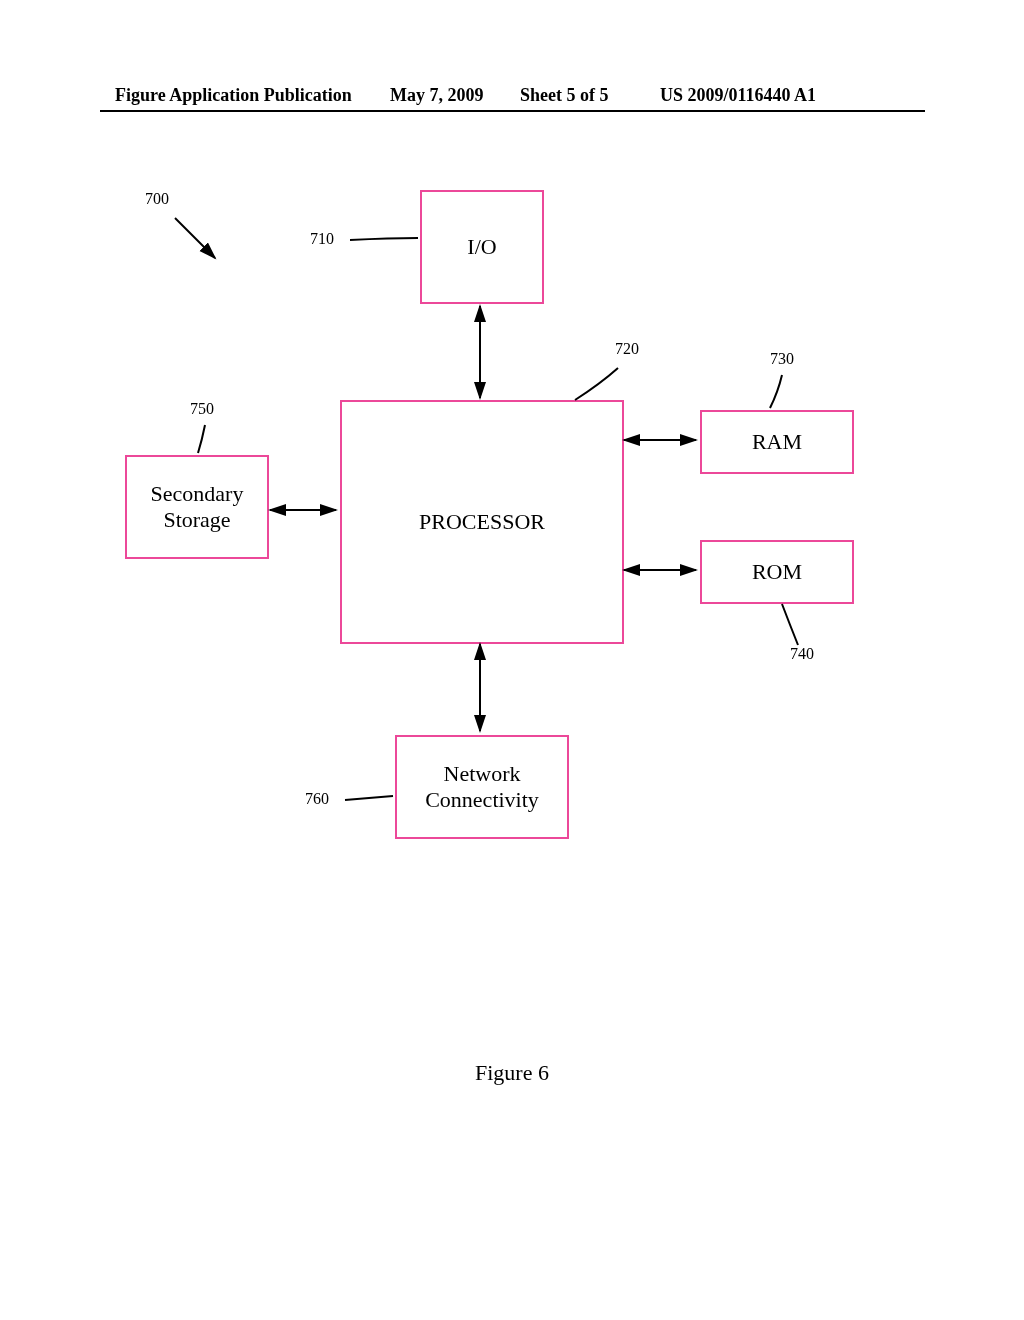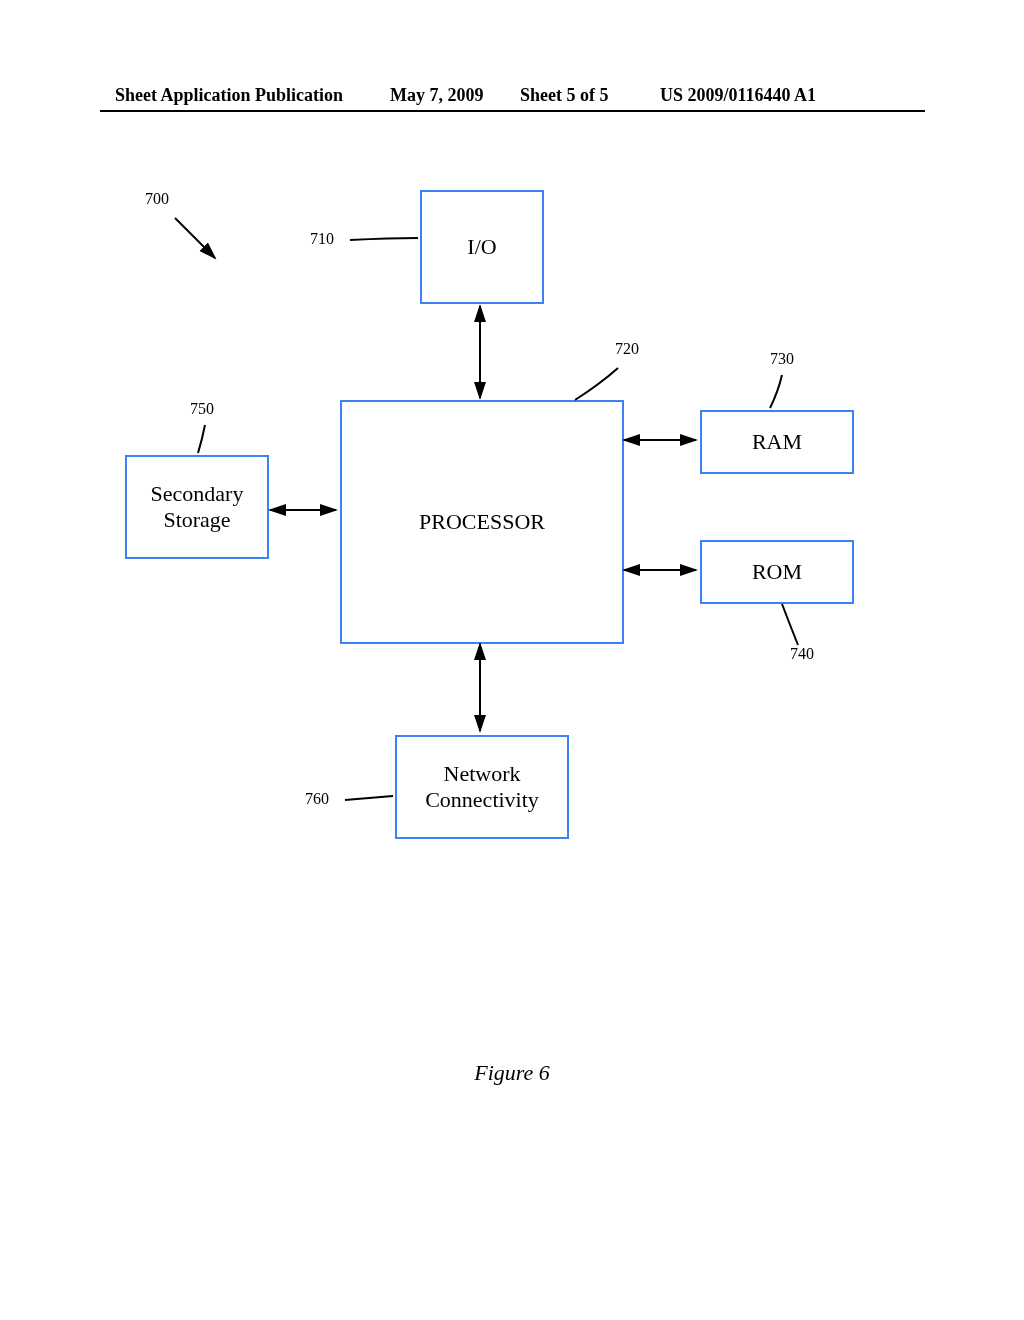--- a/index.html
+++ b/index.html
@@ -34,52 +34,51 @@
   }
   .diagram {
     position: absolute;
     top: 0;
     left: 0;
     width: 1024px;
     height: 1320px;
   }
   .box {
     position: absolute;
-    border: 2px solid #3b82f6;
+    border: 2px solid #ec4899;
     background: #fff;
     display: flex;
     align-items: center;
     justify-content: center;
     text-align: center;
     font-size: 22px;
   }
   .label {
     position: absolute;
     font-size: 16px;
   }
   .figcap {
     position: absolute;
     font-size: 22px;
     top: 1060px;
     left: 0;
     width: 1024px;
     text-align: center;
-    font-style: italic;
   }
   svg {
     position: absolute;
     top: 0;
     left: 0;
   }
 </style>
 </head>
 <body>
 
 <div class="header">
-  <span class="header-left">Sheet Application Publication</span>
+  <span class="header-left">Figure Application Publication</span>
   <span class="header-date">May 7, 2009</span>
   <span class="header-sheet">Sheet 5 of 5</span>
   <span class="header-pub">US 2009/0116440 A1</span>
 </div>
 <div class="header-rule"></div>
 
 <div class="diagram">
 
   <div class="box" style="left:420px; top:190px; width:120px; height:110px;">
     <span>I/O</span>

